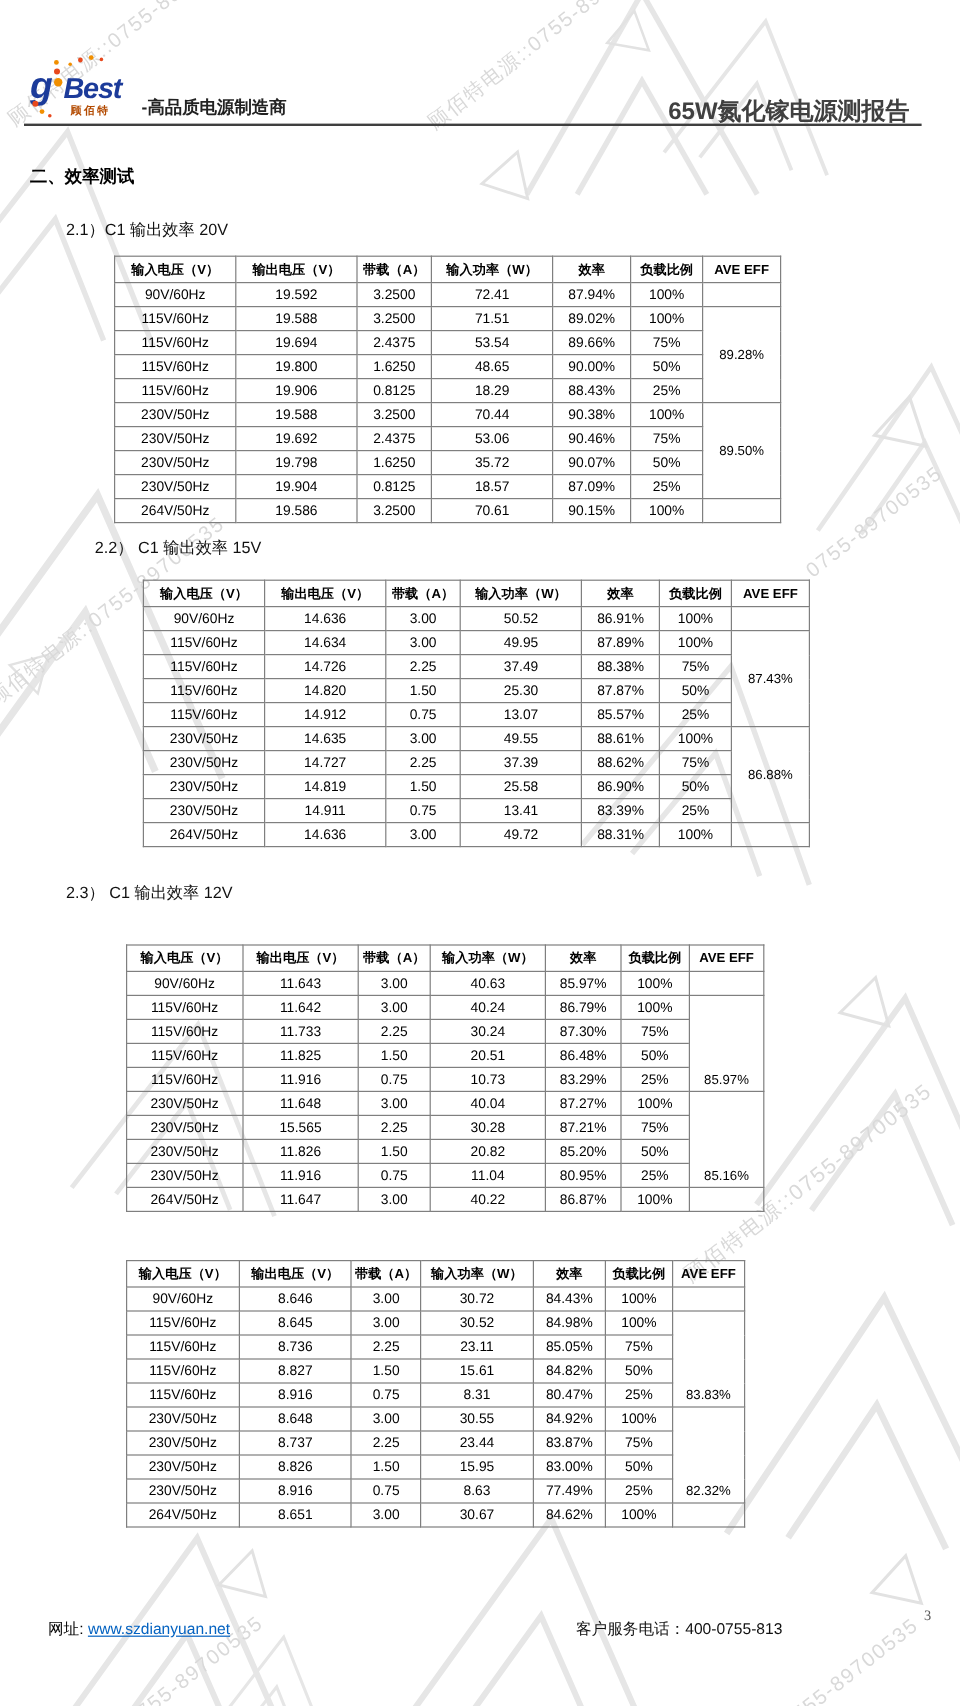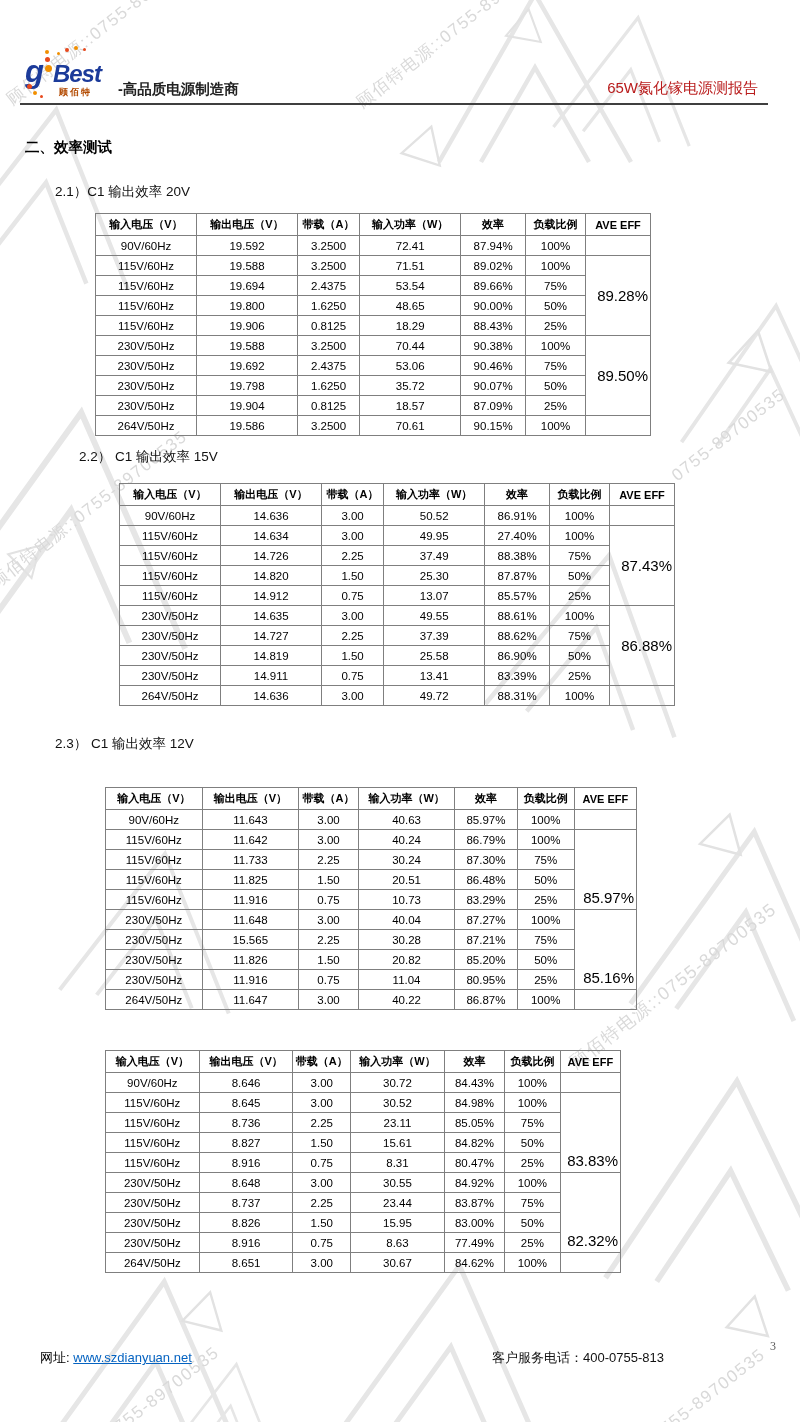--- a/index.html
+++ b/index.html
@@ -29,42 +29,42 @@
   .lg-sub{font-size:9px;font-weight:bold;color:#b34a00;letter-spacing:2px;margin:-4px 0 0 34px;}
   .lg-arc i{position:absolute;border-radius:50%;background:#f18f00;}
   .lg-arc i:nth-child(1){width:3px;height:3px;left:32px;top:2px;}
   .lg-arc i:nth-child(2){width:4px;height:4px;left:40px;top:-2px;background:#e8491d;}
   .lg-arc i:nth-child(3){width:4px;height:4px;left:49px;top:-4px;}
   .lg-arc i:nth-child(4){width:3px;height:3px;left:58px;top:-2px;background:#e8491d;}
   .lg-arc i:nth-child(5){width:5px;height:5px;left:2px;top:34px;background:#e8491d;}
   .lg-arc i:nth-child(6){width:4px;height:4px;left:8px;top:41px;}
   .lg-arc i:nth-child(7){width:3px;height:3px;left:15px;top:45px;background:#e8491d;}
   .tagline{position:absolute;left:118px;top:80px;font-size:14.5px;font-weight:bold;color:#222;}
-  .report-title{position:absolute;right:42px;top:79px;font-size:15px;font-weight:normal;color:#b91c1c;}
+  .report-title{position:absolute;right:42px;top:79px;font-size:20px;font-weight:bold;color:#404040;}
   .hr{position:absolute;left:20px;right:32px;top:103px;height:2px;background:#3f3f3f;}
   .sec-heading{position:absolute;left:25px;top:138px;font-size:14.5px;font-weight:bold;}
   .tsec{position:absolute;}
   .tsec-title{font-size:13.5px;color:#111;}
   .s1{left:55px;top:183px;} .s2{left:55px;top:448px;margin-left:24px;}
   .s3{left:55px;top:735px;} .s4{left:55px;top:1030px;}
   table{border-collapse:collapse;table-layout:fixed;background:transparent;border:1.5px solid #595959;}
   .s1 table{margin:12px 0 0 40px;width:556px;}
   .s2 table{margin:17px 0 0 40px;width:556px;}
   .s3 table{margin:34px 0 0 50px;width:532px;}
   .s4 table{margin:20px 0 0 50px;width:516px;}
   th,td{border:1px solid #7f7f7f;text-align:center;padding:0 2px;overflow:hidden;white-space:nowrap;}
   th{height:21px;font-size:11px;font-weight:bold;}
   td{height:19px;font-size:11.5px;}
-  td.ave{font-size:15px;text-align:right;}
+  td.ave{font-size:11px;}
   td.v-middle{vertical-align:middle;}
   td.v-bottom{vertical-align:bottom;padding-bottom:3px;}
   .footer{position:absolute;left:0;right:0;top:1345px;height:40px;font-size:13px;}
   .f-left{position:absolute;left:40px;top:4px;}
   .f-left a{color:#0563c1;text-decoration:underline;cursor:pointer;text-align:right;}
-  .f-right{position:absolute;left:492px;top:4px;color:#111;}
+  .f-right{position:absolute;left:480px;top:4px;color:#111;}
   .f-page{position:absolute;left:770px;top:-6px;color:#595959;font-size:12px;
           font-family:"Liberation Serif",serif;}
 </style>
 </head>
 <body>
 
 <div class="page">
 
   <div class="wm">
     <svg class="chev" style="left:-60px;top:95px;width:210px;height:190px;transform:rotate(8deg);" viewBox="0 0 140 120">
@@ -302,21 +302,21 @@
               <td>50.52</td>
               <td>86.91%</td>
               <td>100%</td>
               <td></td>
             </tr>
             <tr>
               <td>115V/60Hz</td>
               <td>14.634</td>
               <td>3.00</td>
               <td>49.95</td>
-              <td>27.40%</td>
+              <td>87.89%</td>
               <td>100%</td>
               <td rowspan="4" class="ave v-middle">87.43%</td>
             </tr>
             <tr>
               <td>115V/60Hz</td>
               <td>14.726</td>
               <td>2.25</td>
               <td>37.49</td>
               <td>88.38%</td>
               <td>75%</td>

